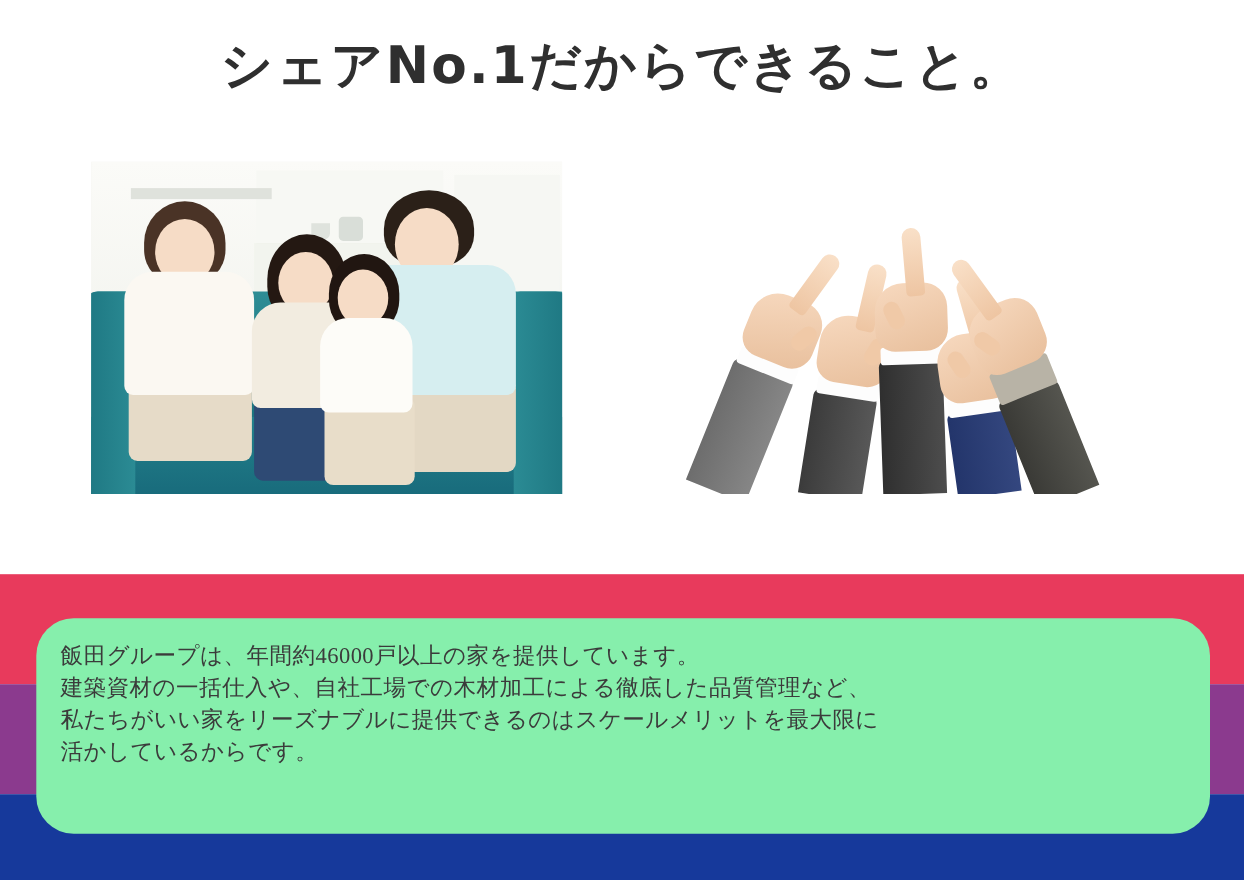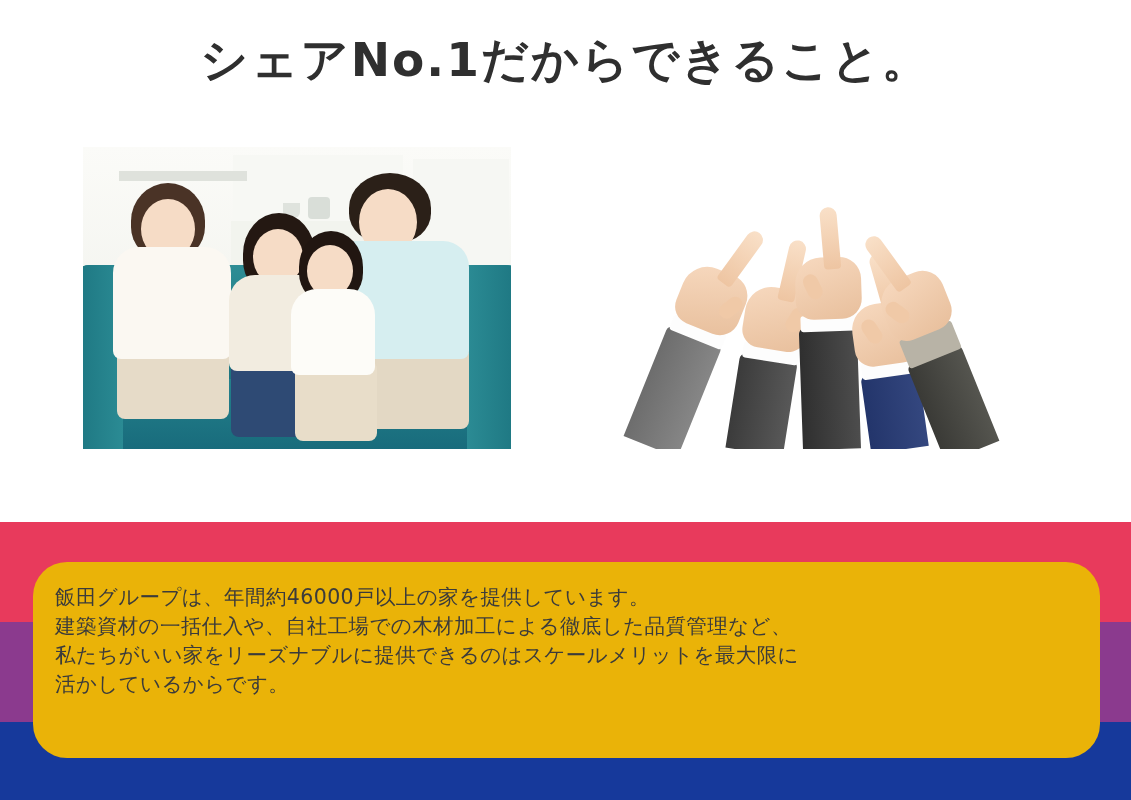--- a/index.html
+++ b/index.html
@@ -277,18 +277,18 @@
     </div>
   </div>
 </div>
 
 <div class="bands">
   <div class="band band-red" style="background: rgb(232, 58, 92);"></div>
   <div class="band band-purple" style="background: rgb(139, 58, 142);"></div>
   <div class="band band-blue" style="background: rgb(22, 57, 155);"></div>
 </div>
 
-<div class="info-card" style="background: #eab308;">
+<div class="info-card" style="background: #86efac; font-family: Liberation Serif, serif;">
   <div class="info-text">飯田グループは、年間約46000戸以上の家を提供しています。
 建築資材の一括仕入や、自社工場での木材加工による徹底した品質管理など、
 私たちがいい家をリーズナブルに提供できるのはスケールメリットを最大限に
 活かしているからです。</div>
 </div>
 
 </body></html>

